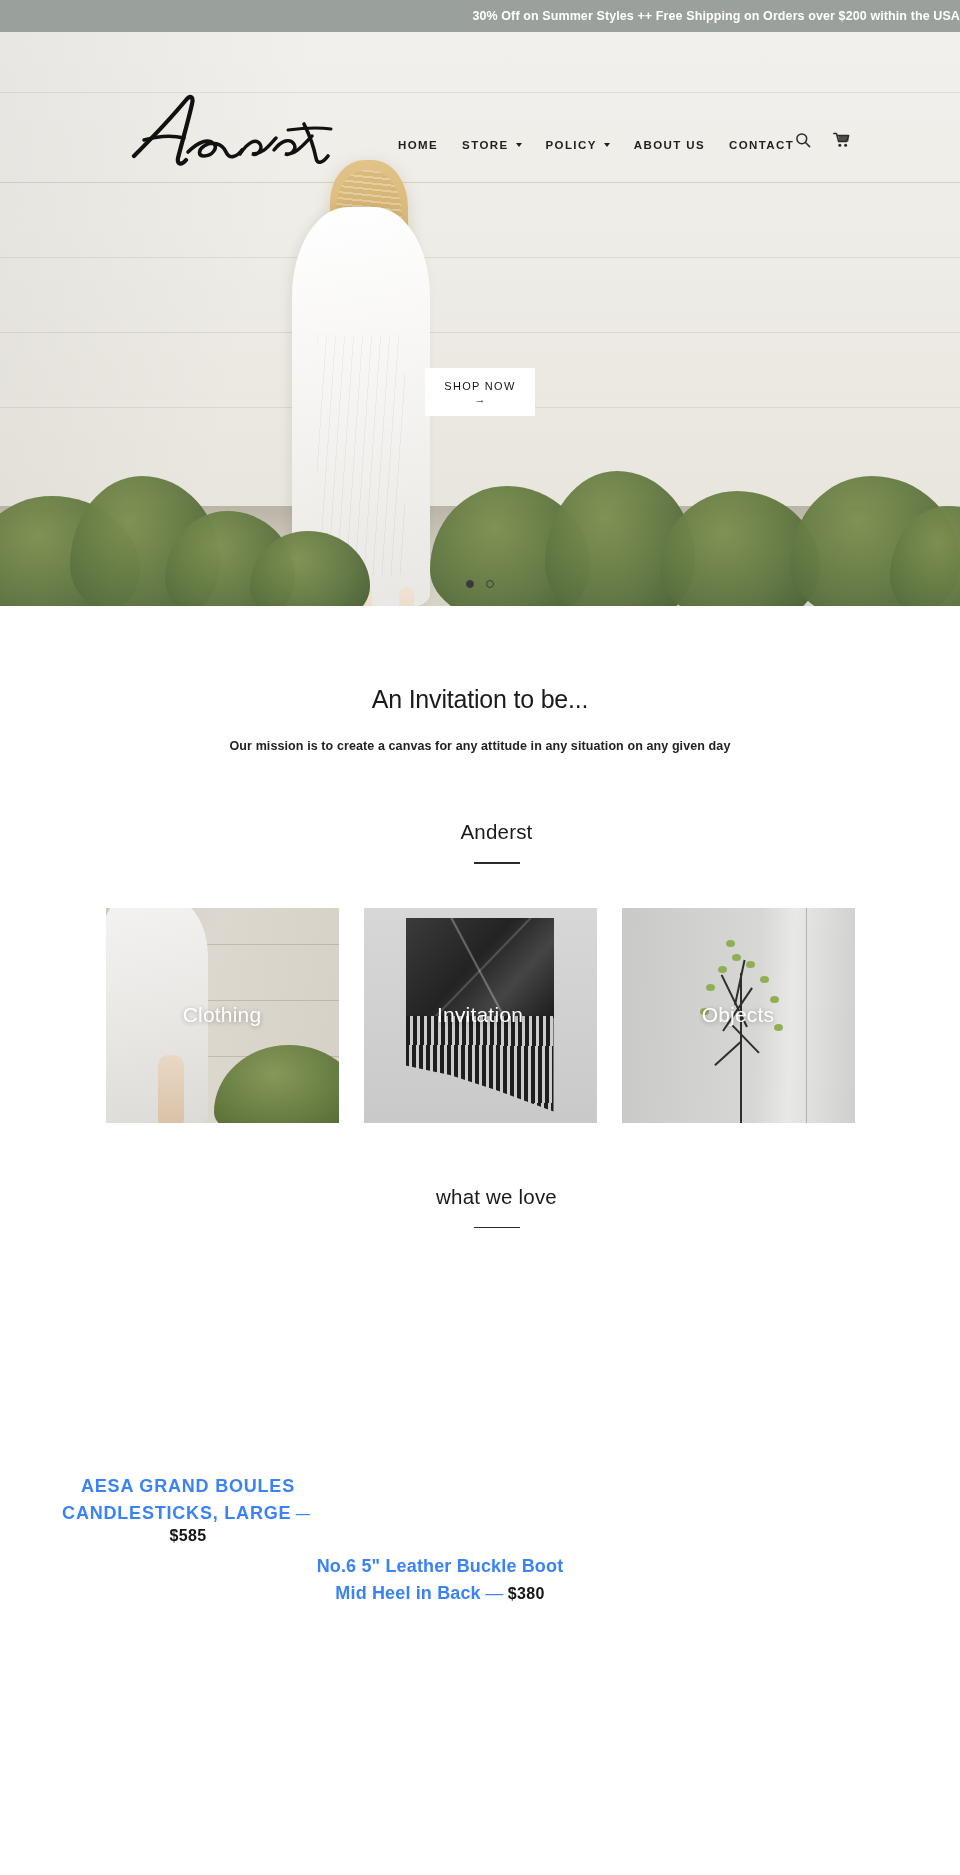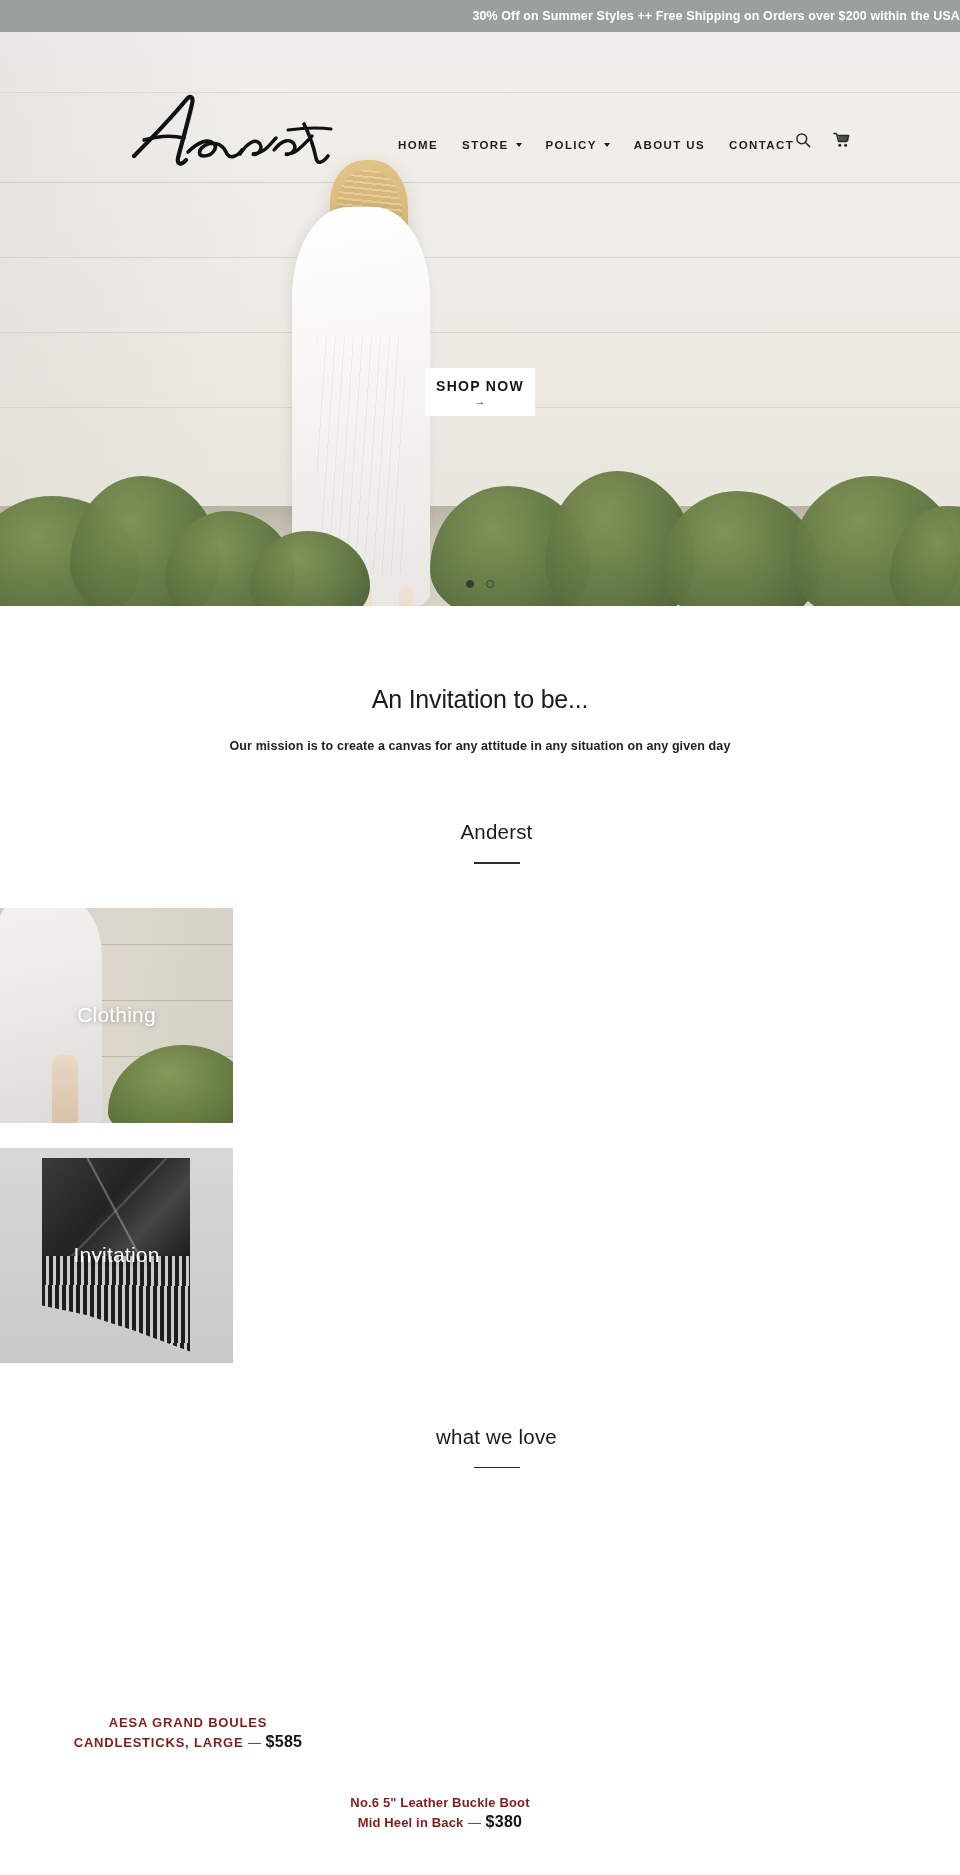--- a/index.html
+++ b/index.html
@@ -195,22 +195,22 @@
     background: #ffffff;
     display: flex;
     flex-direction: column;
     align-items: center;
     justify-content: center;
     gap: 2px;
     cursor: pointer;
     z-index: 5;
   }
   .shop-now-label {
-    font-size: 14px;
-    font-weight: 700;
+    font-size: 11px;
+    font-weight: 400;
     letter-spacing: 1.3px;
     color: #141414;
     text-align: right;
   }
   .shop-now-arrow { font-size: 11px; color: #141414; line-height: 1; }
 
   
   .dots {
     position: absolute;
     left: 0; right: 0;
@@ -262,21 +262,20 @@
     background: #2a2a2a;
     margin: 18px auto 0;
   }
 
   
   .collections {
     margin-top: 44px;
     display: flex;
     justify-content: center;
     gap: 25px;
-    flex-direction: column;
   }
   .card {
     position: relative;
     width: 233px;
     height: 215px;
     overflow: hidden;
     cursor: pointer;
   }
   .card-label {
     position: absolute;
@@ -382,23 +381,23 @@
     position: relative;
     margin-top: 46px;
     height: 420px;
   }
   .product {
     position: absolute;
     text-align: center;
   }
   .product-img { background: #ffffff; }
   .product-title {
-    font-size: 13px;
+    font-size: 18px;
     font-weight: 700;
-    color: #7f1d1d;
+    color: #3b82f6;
     line-height: 1.5;
     letter-spacing: 0.15px;
   }
   .product-title.caps { text-transform: uppercase; letter-spacing: 0.8px; }
   .product-price {
     font-size: 16px;
     font-weight: 700;
     color: #151515;
     letter-spacing: 0.3px;
   }
@@ -529,20 +528,41 @@
   </div>
 
   <div class="card">
     <div class="art-accessories">
       <div class="clutch"></div>
       <div class="fringe"></div>
     </div>
     <div class="card-label">Invitation</div>
   </div>
 
+  <div class="card">
+    <div class="art-objects">
+      <div class="corner"></div>
+      <div class="trunk"></div>
+      <div class="branch" style="left:100px; bottom:92px; width:2px; height:52px; transform:rotate(34deg);"></div>
+      <div class="branch" style="left:124px; bottom:96px; width:2px; height:58px; transform:rotate(-26deg);"></div>
+      <div class="branch" style="left:112px; bottom:118px; width:1.6px; height:46px; transform:rotate(12deg);"></div>
+      <div class="branch" style="left:136px; bottom:70px; width:1.6px; height:40px; transform:rotate(-44deg);"></div>
+      <div class="branch" style="left:92px;  bottom:58px; width:1.6px; height:36px; transform:rotate(48deg);"></div>
+      <div class="leafc" style="left:84px;  bottom:132px;"></div>
+      <div class="leafc" style="left:96px;  bottom:150px;"></div>
+      <div class="leafc" style="left:110px; bottom:162px;"></div>
+      <div class="leafc" style="left:124px; bottom:155px;"></div>
+      <div class="leafc" style="left:138px; bottom:140px;"></div>
+      <div class="leafc" style="left:148px; bottom:120px;"></div>
+      <div class="leafc" style="left:78px;  bottom:108px;"></div>
+      <div class="leafc" style="left:152px; bottom:92px;"></div>
+      <div class="leafc" style="left:104px; bottom:176px;"></div>
+    </div>
+    <div class="card-label">Objects</div>
+  </div>
 </div>
 
 <div style="margin-top:62px;" class="section-head">
   <h2 class="section-title">what we love</h2>
   <div class="section-rule"></div>
 </div>
 
 <div class="products">
 
   <div class="product" style="left:58px; top:25px; width:260px;">

